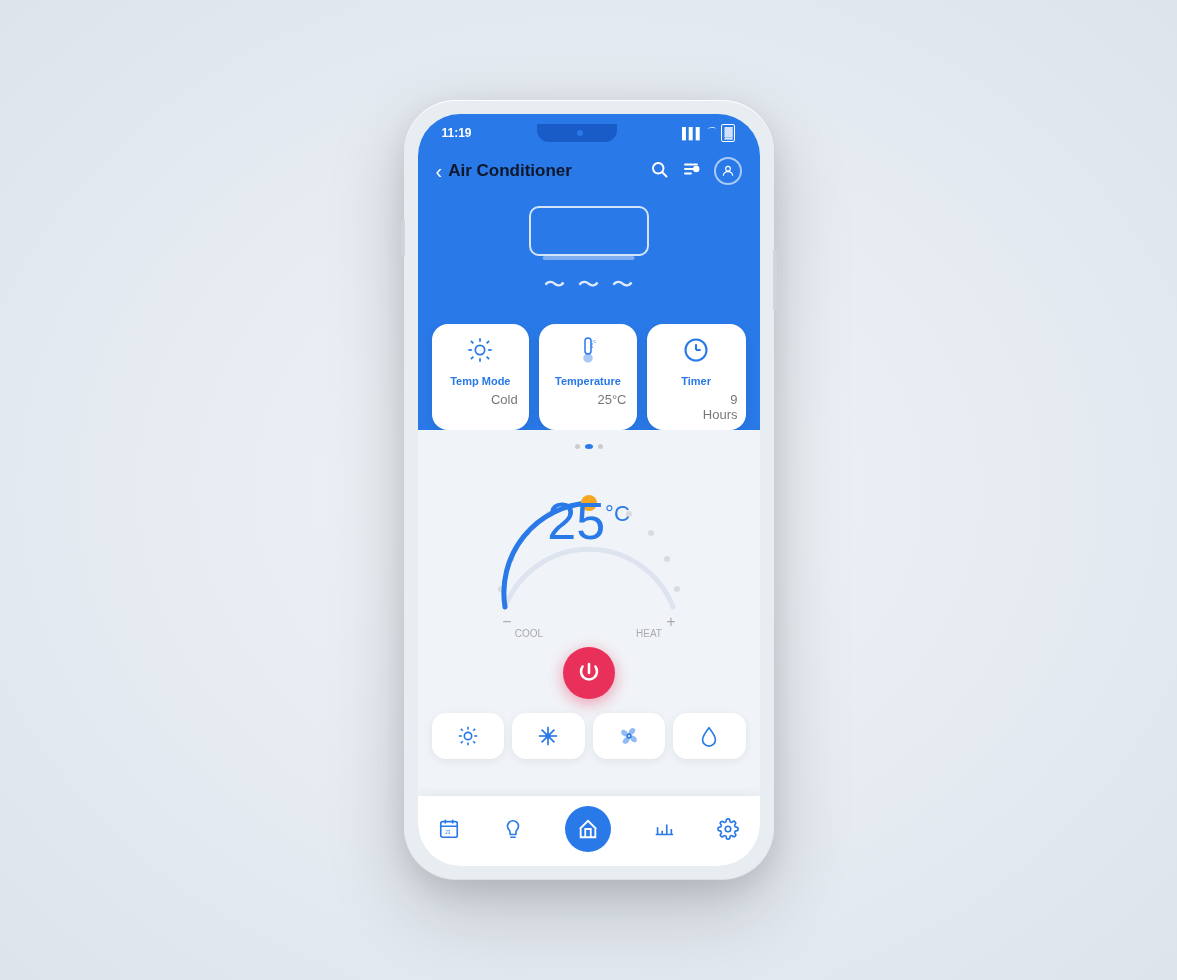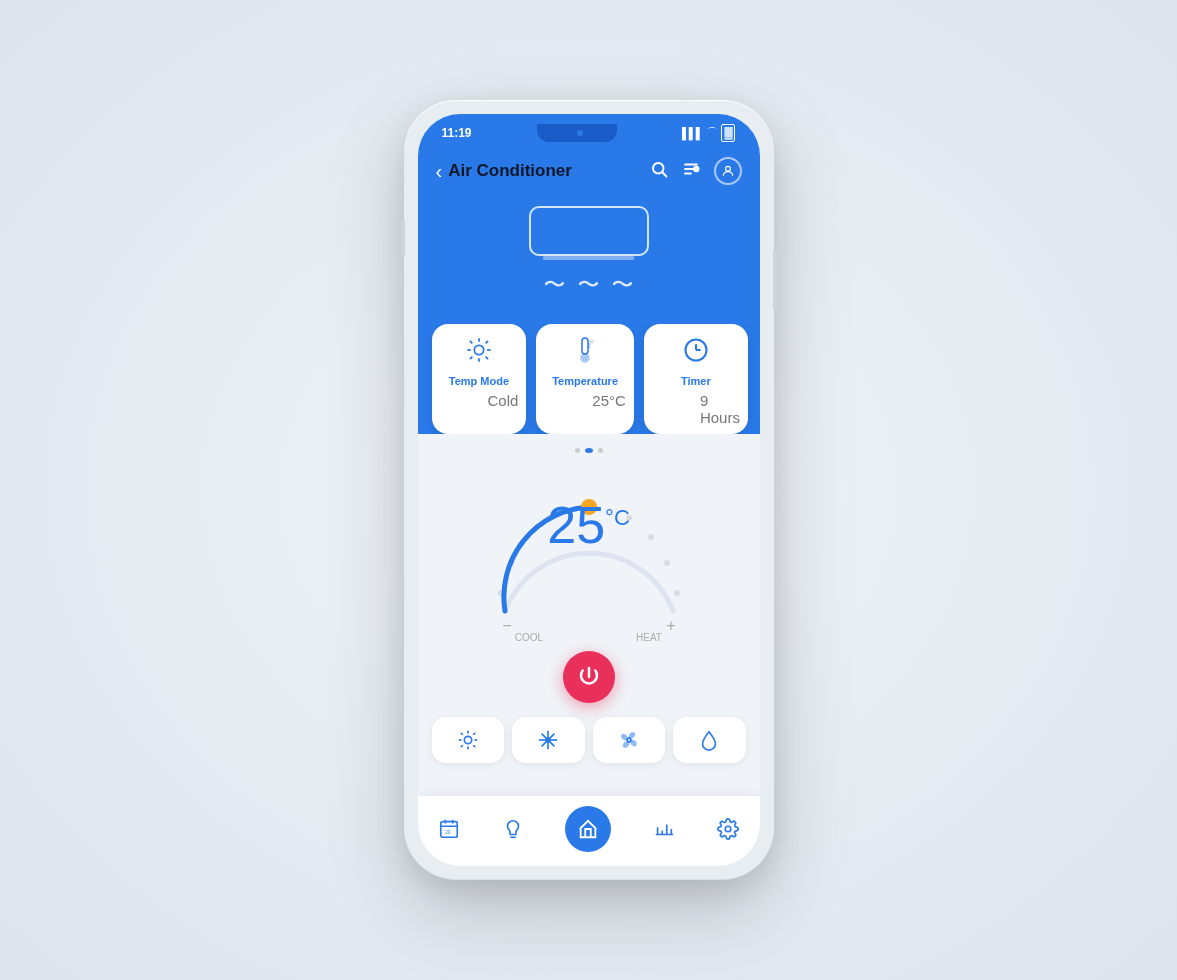--- a/index.html
+++ b/index.html
@@ -199,23 +199,23 @@
       font-size: 24px;
       color: #2979e8;
     }
     .card-title {
       font-size: 11px;
       font-weight: 600;
       color: #2979e8;
       text-align: center;
     }
     .card-value {
-      font-size: 15px;
+      font-size: 13px;
       color: #777;
-      text-align: left;
+      text-align: right;
       margin-left: 48px;
     }
 
     
     .main-content {
       flex: 1;
       background: #f0f4f8;
       display: flex;
       flex-direction: column;
       align-items: center;

